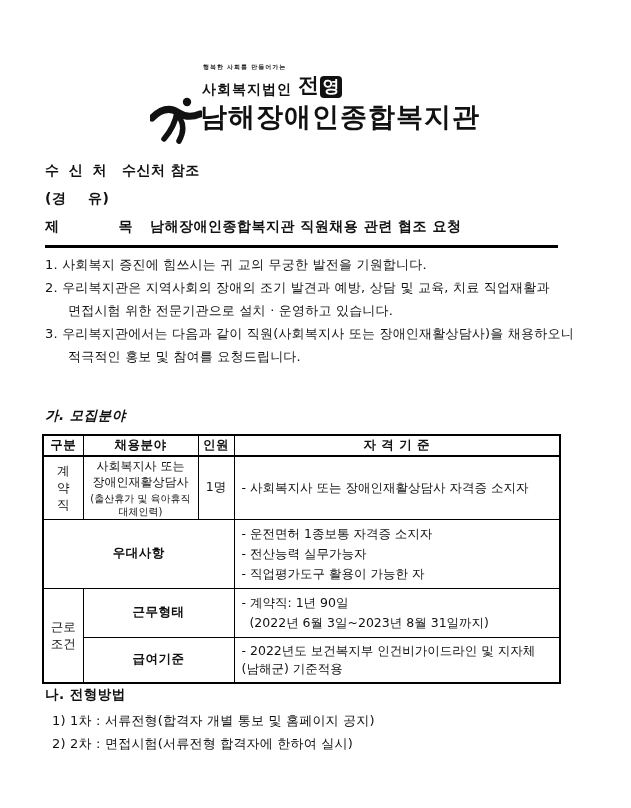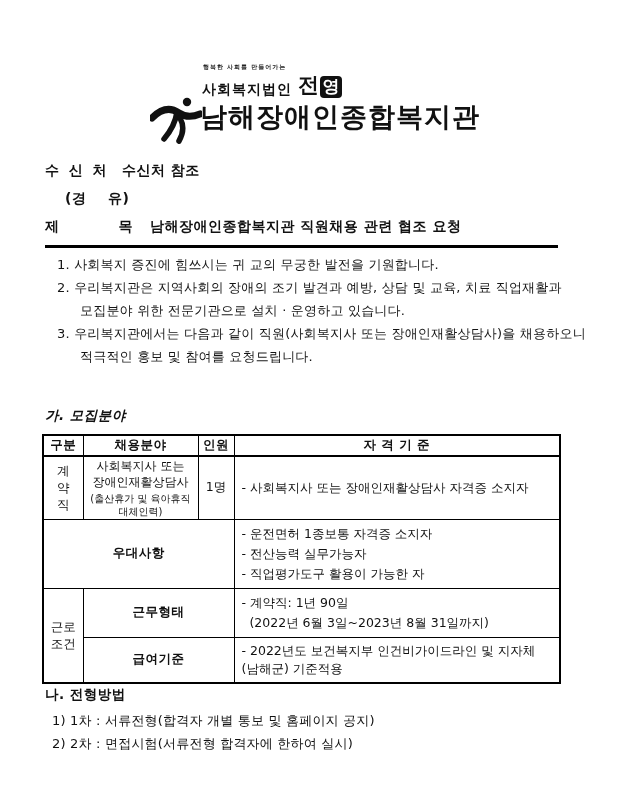--- a/index.html
+++ b/index.html
@@ -33,28 +33,28 @@
     left: 200px; top: 99px;
     font-size: 27px; font-weight: 700; letter-spacing: 1px; white-space: pre;
   }
 
   
   .doc-line { white-space: pre; font-size: 14px; font-weight: 700; letter-spacing: .5px; }
   .recipient-line { left: 45px; top: 162px; display: flex; }
   .label-spread { display: inline-flex; justify-content: space-between; }
   .recipient-label { width: 62px; }
   .recipient-value { margin-left: 15px; }
-  .via-line { left: 45px; top: 190px; margin-left: 20px; }
+  .via-line { left: 45px; top: 190px; }
   .subject-line { left: 45px; top: 218px; display: flex; }
   .subject-label { width: 88px; }
   .subject-value { margin-left: 17px; }
   .head-rule { left: 45px; top: 245px; width: 513px; height: 3px; background: #000; }
 
   
-  .body-block { left: 57px; top: 253px; width: 560px; }
+  .body-block { left: 45px; top: 253px; width: 560px; }
   .body-line { white-space: pre; font-size: 13px; line-height: 23px; letter-spacing: .2px; color: #151515; }
   .body-line.cont { padding-left: 23px; }
 
   
   .section-a-title { left: 45px; top: 407px; font-size: 13.5px; font-weight: 700; letter-spacing: .5px; font-style: italic; }
   .section-b-title { left: 45px; top: 686px; font-size: 13.5px; font-weight: 700; letter-spacing: .5px; }
 
   
   .recruit-table {
     position: absolute; left: 42px; top: 434px;
@@ -117,21 +117,21 @@
       <span>제</span>
       <span>목</span>
     </span>
     <span class="subject-value">남해장애인종합복지관 직원채용 관련 협조 요청</span>
   </div>
   <div class="abs head-rule"></div>
 
   <div class="abs body-block">
     <div class="body-line">1. 사회복지 증진에 힘쓰시는 귀 교의 무궁한 발전을 기원합니다.</div>
     <div class="body-line">2. 우리복지관은 지역사회의 장애의 조기 발견과 예방, 상담 및 교육, 치료 직업재활과</div>
-    <div class="body-line cont">모집분야 위한 전문기관으로 설치 · 운영하고 있습니다.</div>
+    <div class="body-line cont">면접시험 위한 전문기관으로 설치 · 운영하고 있습니다.</div>
     <div class="body-line">3. 우리복지관에서는 다음과 같이 직원(사회복지사 또는 장애인재활상담사)을 채용하오니</div>
     <div class="body-line cont">적극적인 홍보 및 참여를 요청드립니다.</div>
   </div>
 
   <div class="abs section-a-title">가. 모집분야</div>
 
   <table class="recruit-table">
     <colgroup>
         <col style="width:40px">
         <col style="width:115px">

